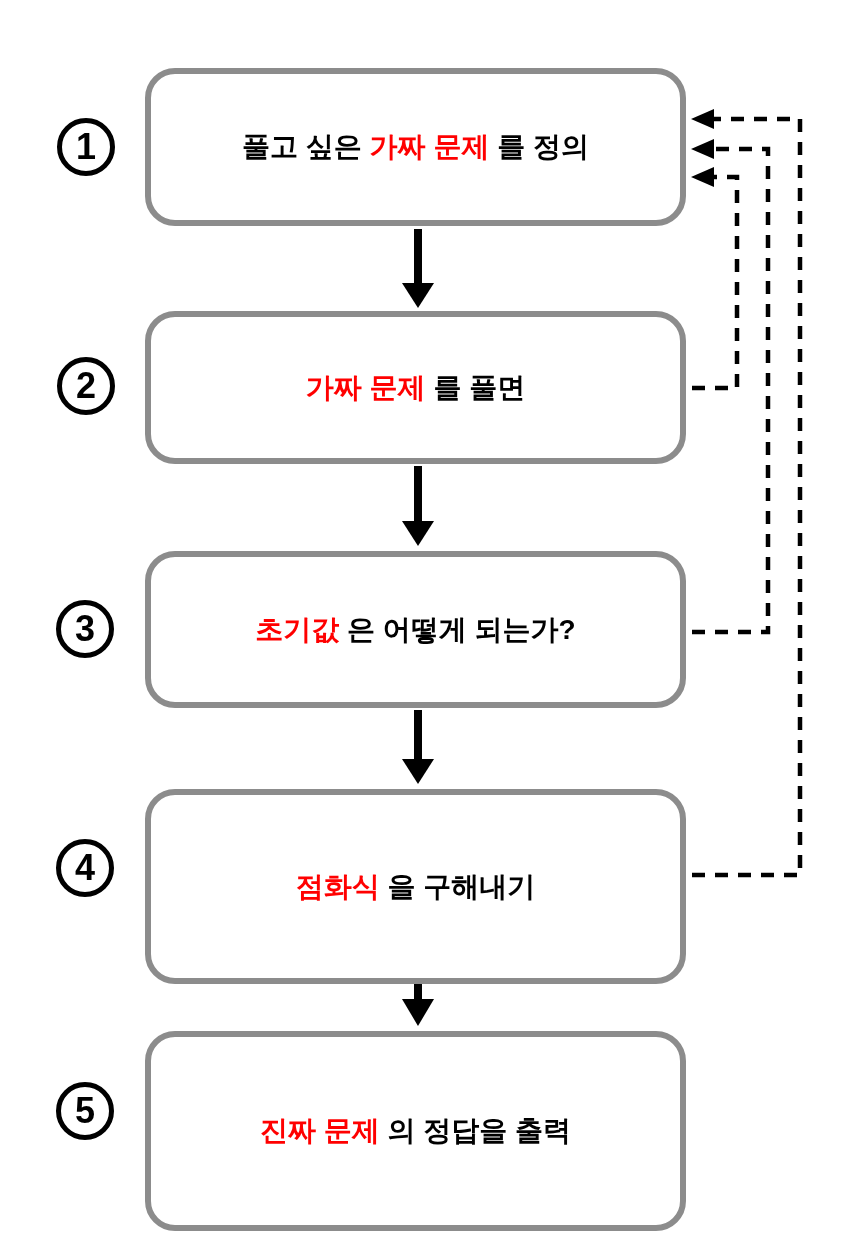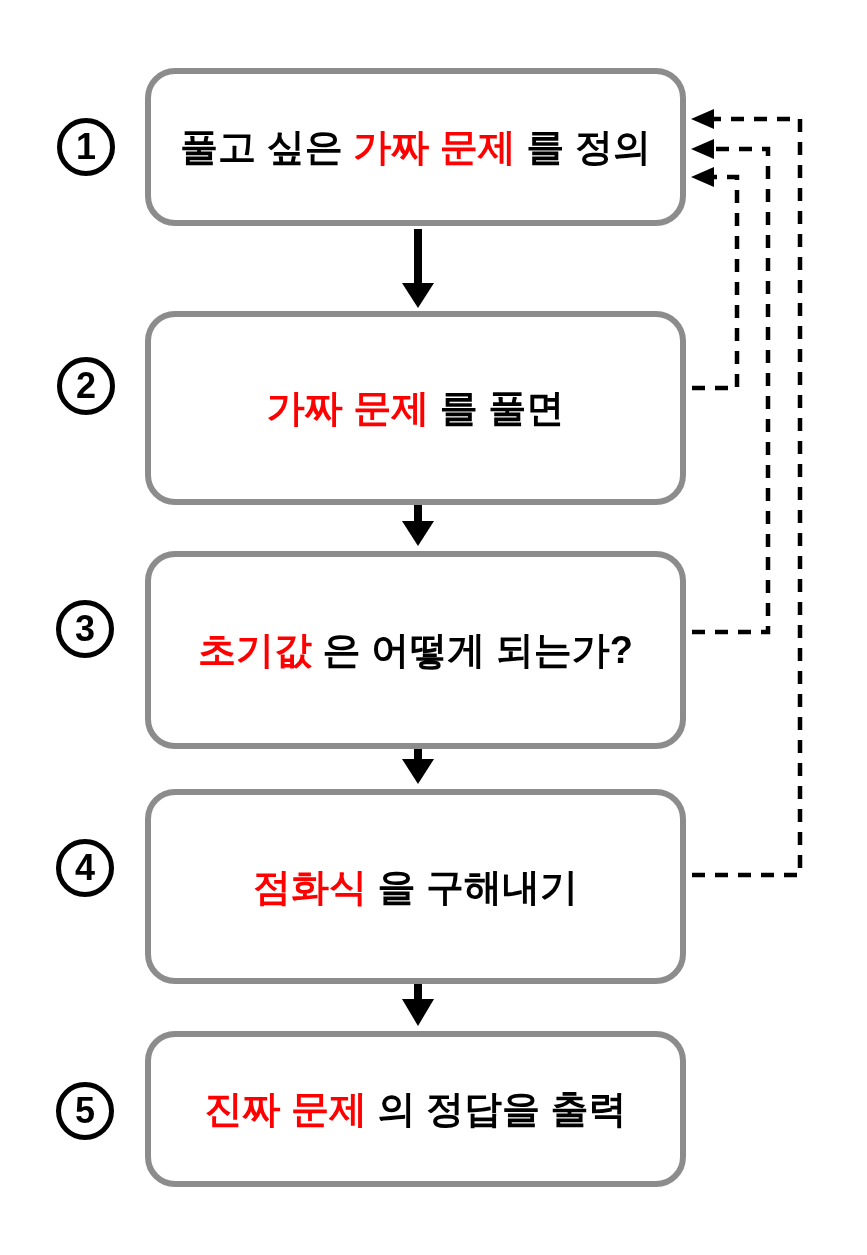--- a/index.html
+++ b/index.html
@@ -29,21 +29,21 @@
     border: 6px solid #8C8C8C;
     border-radius: 30px;
     background: #ffffff;
     display: flex;
     flex-direction: column;
     justify-content: center;
     align-items: center;
     text-align: center;
   }
   .box-line {
-    font-size: 38px;
+    font-size: 28px;
     font-weight: 800;
     line-height: 56px;
     color: #000000;
     white-space: nowrap;
     letter-spacing: 0px;
   }
   .seg-black { color: #000000; }
   .seg-red   { color: #FF0000; }
   .seg-blue  { color: #0070C0; }
   .num-circle {
@@ -118,37 +118,37 @@
   <div class="num-circle" style="left:56px; top:1082px;">
     <span>5</span>
   </div>
 
   <div class="step-box" style="top:68px; height:158px;">
     <div class="box-line">
       <span class="seg-black">풀고 싶은 </span><span class="seg-red">가짜 문제</span><span class="seg-black"> 를 정의</span>
     </div>
   </div>
 
-  <div class="step-box" style="top:311px; height:194px;">
+  <div class="step-box" style="top:311px; height:153px;">
     <div class="box-line">
       <span class="seg-red">가짜 문제</span><span class="seg-black"> 를 풀면</span>
     </div>
   </div>
 
-  <div class="step-box" style="top:551px; height:198px;">
+  <div class="step-box" style="top:551px; height:157px;">
     <div class="box-line">
       <span class="seg-red">초기값</span><span class="seg-black"> 은 어떻게 되는가?</span>
     </div>
   </div>
 
   <div class="step-box" style="top:789px; height:195px;">
     <div class="box-line">
       <span class="seg-red">점화식</span><span class="seg-black"> 을 구해내기</span>
     </div>
   </div>
 
-  <div class="step-box" style="top:1031px; height:156px;">
+  <div class="step-box" style="top:1031px; height:200px;">
     <div class="box-line">
       <span class="seg-red">진짜 문제</span><span class="seg-black"> 의 정답을 출력</span>
     </div>
   </div>
 
 </div>
 
 </body></html>

